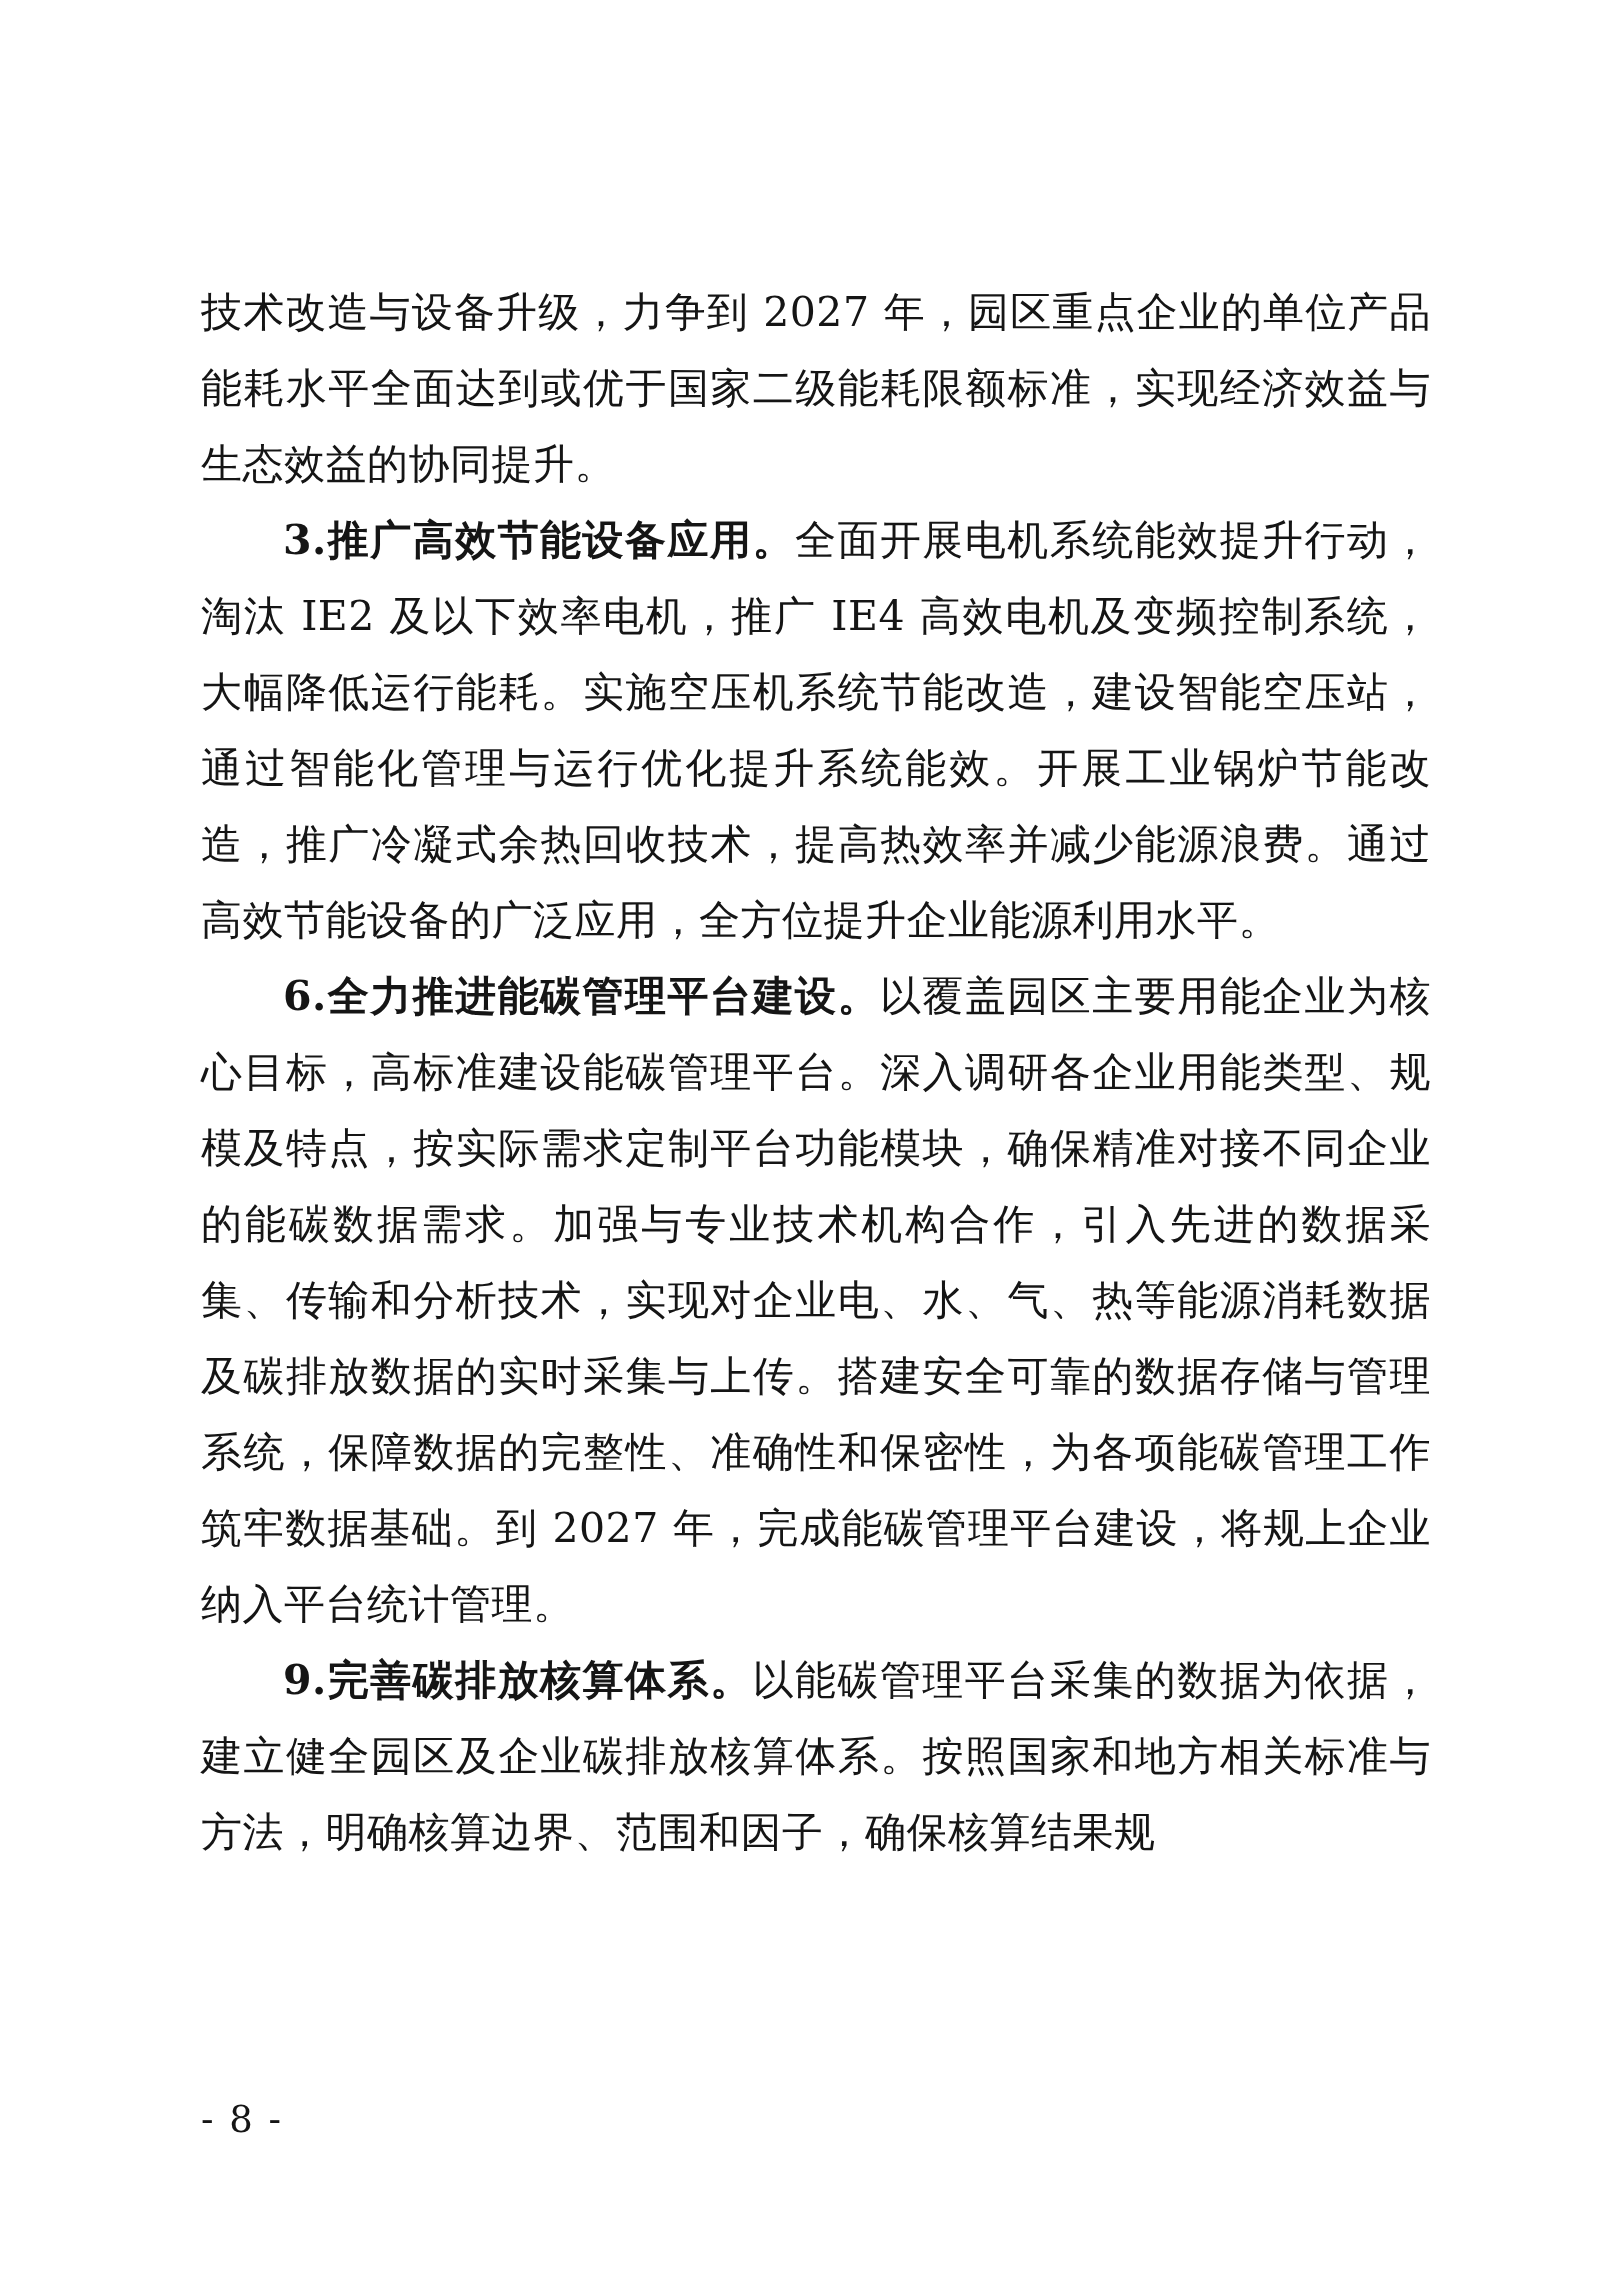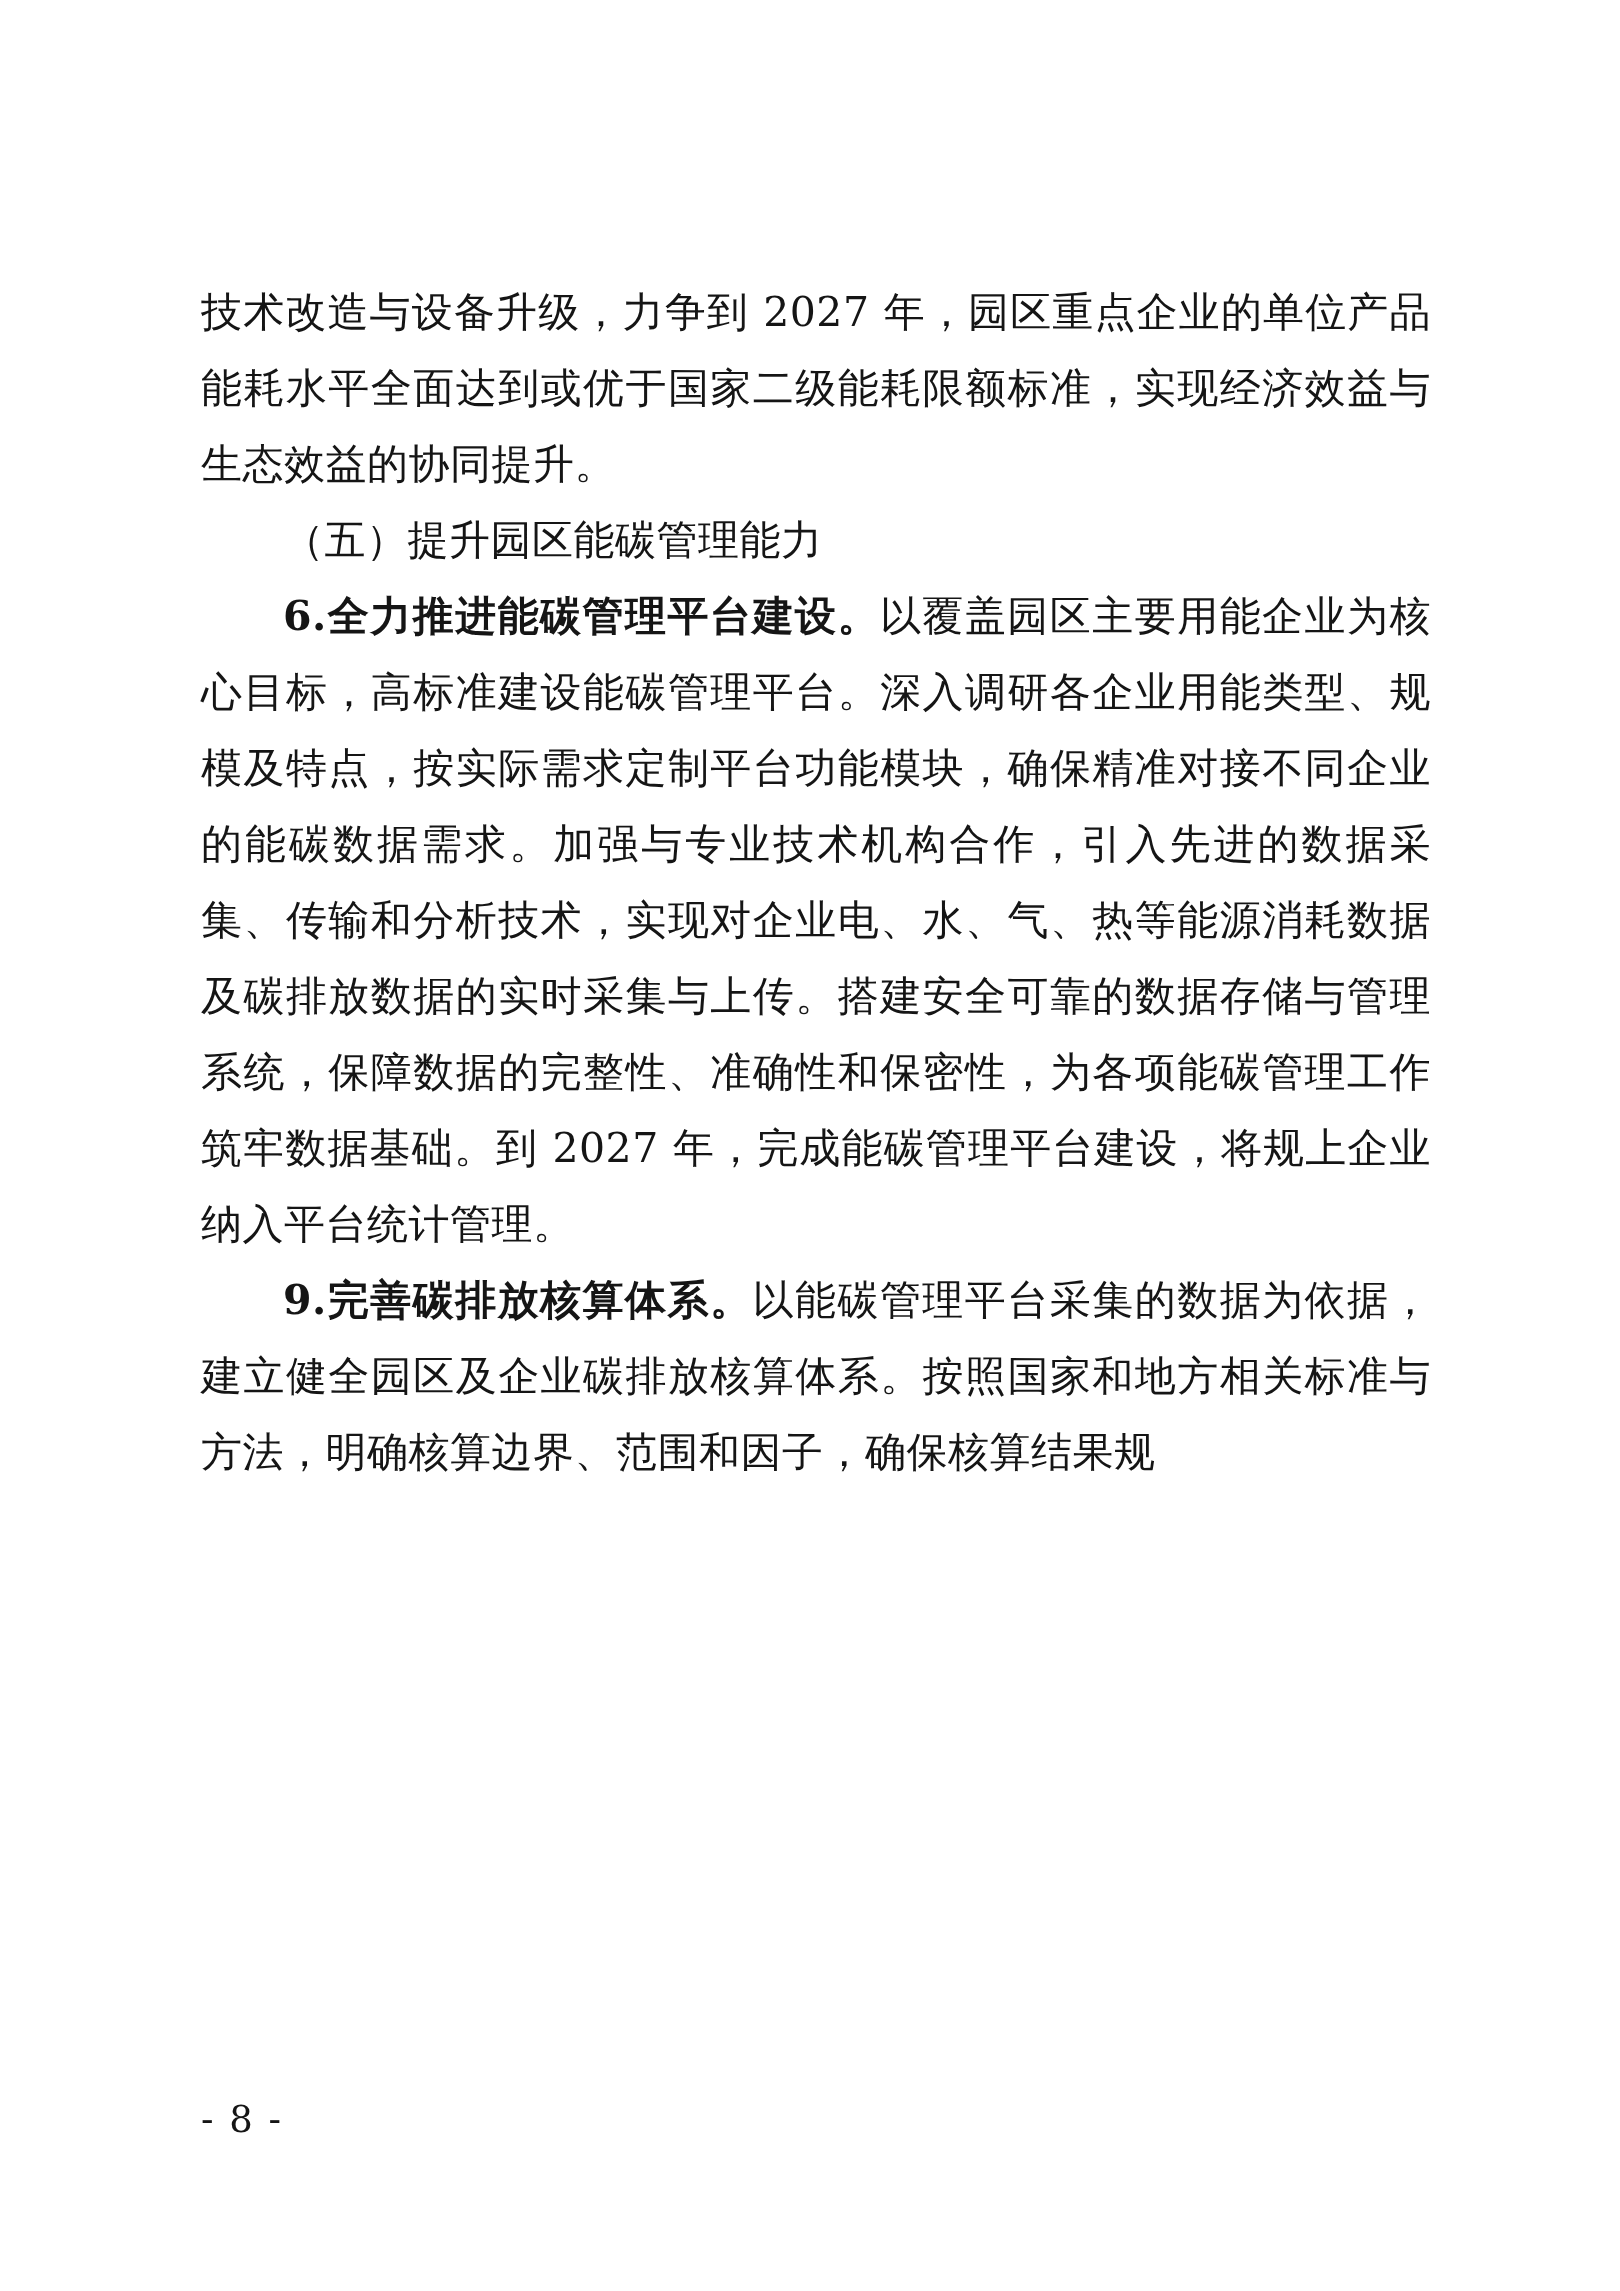--- a/index.html
+++ b/index.html
@@ -53,24 +53,24 @@
 </head>
 <body>
 
 <div class="page">
   <div class="content">
 
     <p class="para">
       <span>技术改造与设备升级，力争到 2027 年，园区重点企业的单位产品能耗水平全面达到或优于国家二级能耗限额标准，实现经济效益与生态效益的协同提升。</span>
     </p>
 
+    <p class="para indent">
+      <span class="bold-head">3.推广高效节能设备应用。</span><span>全面开展电机系统能效提升行动，淘汰 IE2 及以下效率电机，推广 IE4 高效电机及变频控制系统，大幅降低运行能耗。实施空压机系统节能改造，建设智能空压站，通过智能化管理与运行优化提升系统能效。开展工业锅炉节能改造，推广冷凝式余热回收技术，提高热效率并减少能源浪费。通过高效节能设备的广泛应用，全方位提升企业能源利用水平。</span>
+    </p>
 
-    <p class="para indent">
-      <span>（五）提升园区能碳管理能力</span>
-    </p>
 
     <p class="para indent">
       <span class="bold-head">6.全力推进能碳管理平台建设。</span><span>以覆盖园区主要用能企业为核心目标，高标准建设能碳管理平台。深入调研各企业用能类型、规模及特点，按实际需求定制平台功能模块，确保精准对接不同企业的能碳数据需求。加强与专业技术机构合作，引入先进的数据采集、传输和分析技术，实现对企业电、水、气、热等能源消耗数据及碳排放数据的实时采集与上传。搭建安全可靠的数据存储与管理系统，保障数据的完整性、准确性和保密性，为各项能碳管理工作筑牢数据基础。到 2027 年，完成能碳管理平台建设，将规上企业纳入平台统计管理。</span>
     </p>
 
     <p class="para indent">
       <span class="bold-head">9.完善碳排放核算体系。</span><span>以能碳管理平台采集的数据为依据，建立健全园区及企业碳排放核算体系。按照国家和地方相关标准与方法，明确核算边界、范围和因子，确保核算结果规</span>
     </p>
 
   </div>

